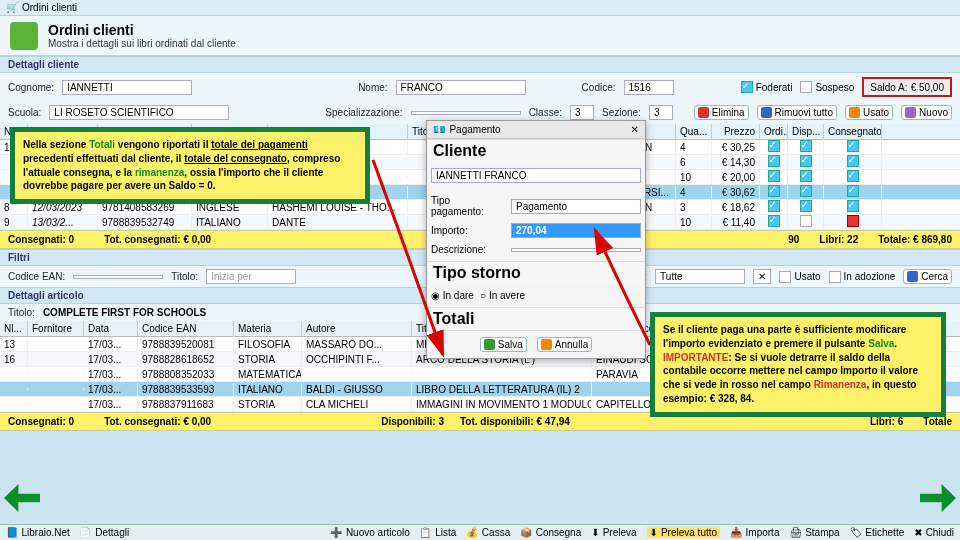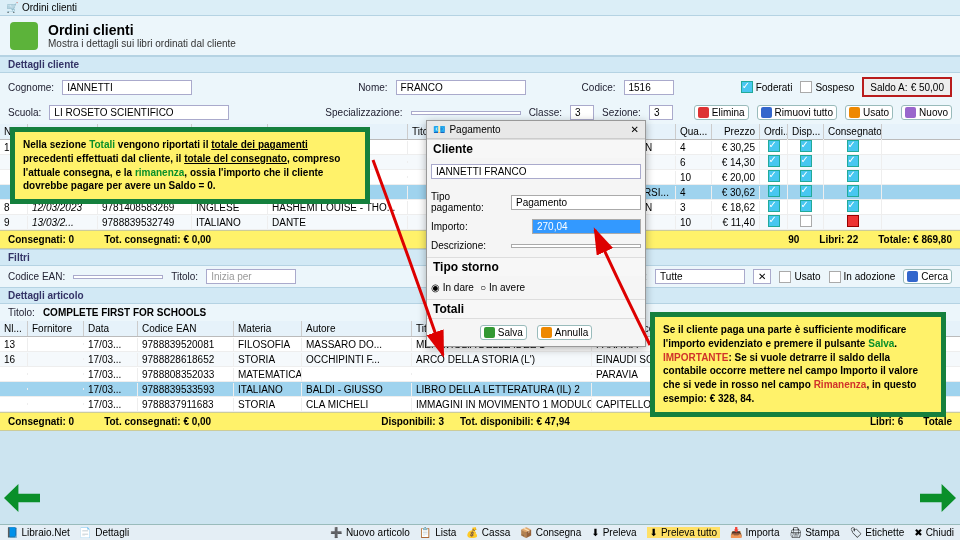--- a/index.html
+++ b/index.html
@@ -37,26 +37,26 @@
   .totals-bar { background: #fff26a; padding: 3px 8px; display: flex; font-weight: bold; font-size: 11px; border-top: 1px solid #cc9; border-bottom: 1px solid #cc9; }
   .totals-bar .tr-right { margin-left: auto; display: flex; gap: 20px; }
   
   .callout { position: absolute; background: #fff26a; border: 5px solid #15803d; padding: 6px 8px; font-weight: bold; font-size: 11px; line-height: 1.25; z-index: 50; }
   .callout .green { color: #0a8f2a; }
   .callout .red { color: #d0332a; font-weight: bold; }
   
   .dialog { position: absolute; left: 426px; top: 120px; width: 220px; background: #f5f5f5; border: 1px solid #999; box-shadow: 0 2px 8px rgba(0,0,0,.3); z-index: 20; }
   .dialog .dlg-title { background: #e8e8e8; padding: 3px 6px; display: flex; align-items: center; gap: 4px; font-size: 10px; border-bottom: 1px solid #ccc; }
   .dialog .dlg-title .close { margin-left: auto; cursor: pointer; font-size: 10px; }
-  .dialog .sec { background: #f7f7f7; padding: 2px 6px; font-weight: bold; font-size: 12px; border-top: 1px solid #ddd; }
+  .dialog .sec { background: #f7f7f7; padding: 2px 6px; font-weight: bold; font-size: 16px; border-top: 1px solid #ddd; }
   .dialog .body { padding: 6px 4px; display: flex; flex-direction: column; gap: 6px; }
   .dlg-row { display: flex; align-items: center; gap: 6px; }
   .dlg-row .lbl { width: 74px; font-size: 10px; }
   .dlg-row .val { flex: 1; background: #fff; border: 1px solid #aaa; padding: 1px 4px; font-size: 10px; }
-  .dlg-row .val.sel { background: #3399ff; color: #fff; font-weight: normal; margin-left: 21px; }
+  .dlg-row .val.sel { background: #3399ff; color: #fff; font-weight: bold; }
   .totali-box { border: 2px solid #c93a33; border-radius: 6px; padding: 4px 6px; margin: 4px 6px; }
   .totali-box .row { display: flex; justify-content: space-between; padding: 2px 0; font-size: 10px; }
   .totali-box .row span:last-child { color: #0a8f2a; font-weight: bold; }
   .totali-box .row.red span:last-child { color: #d0332a; }
   .dlg-buttons { display: flex; justify-content: center; gap: 10px; padding: 6px; border-top: 1px solid #ddd; }
   
   .filtri-bar { background:#ecf6fb; padding:3px 8px; display:flex; align-items:center; gap:8px; font-size:10px;}
   .green-arrow { position:absolute;width:36px;height:28px;background:#0a8f2a;clip-path:polygon(40% 0,40% 35%,100% 35%,100% 65%,40% 65%,40% 100%,0 50%); z-index:60;}
   .green-arrow.right{clip-path:polygon(0 35%,60% 35%,60% 0,100% 50%,60% 100%,60% 65%,0 65%);}
   .statusbar { position:absolute; bottom:0; left:0; right:0; height:16px; background:#e4eef5; border-top:1px solid #9bb; display:flex; align-items:center; gap:10px; padding:0 6px; font-size:10px;}

